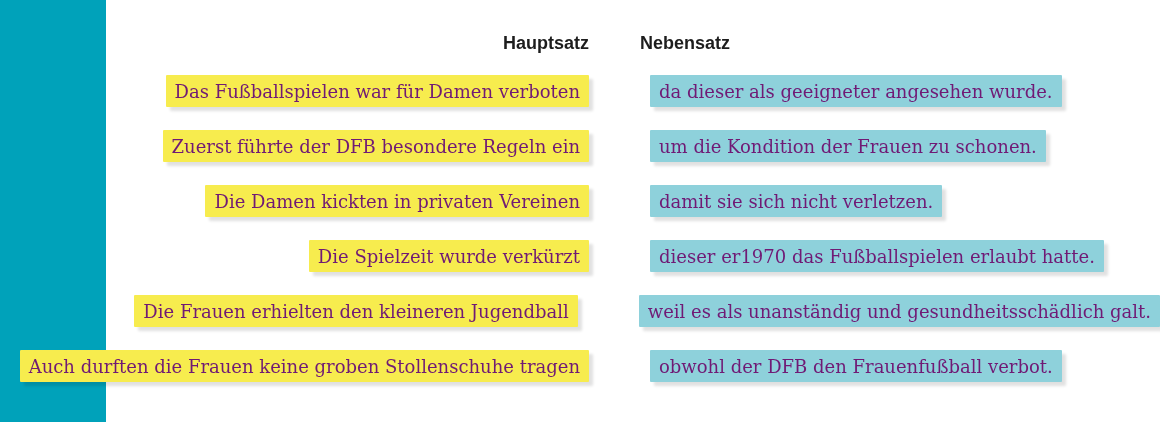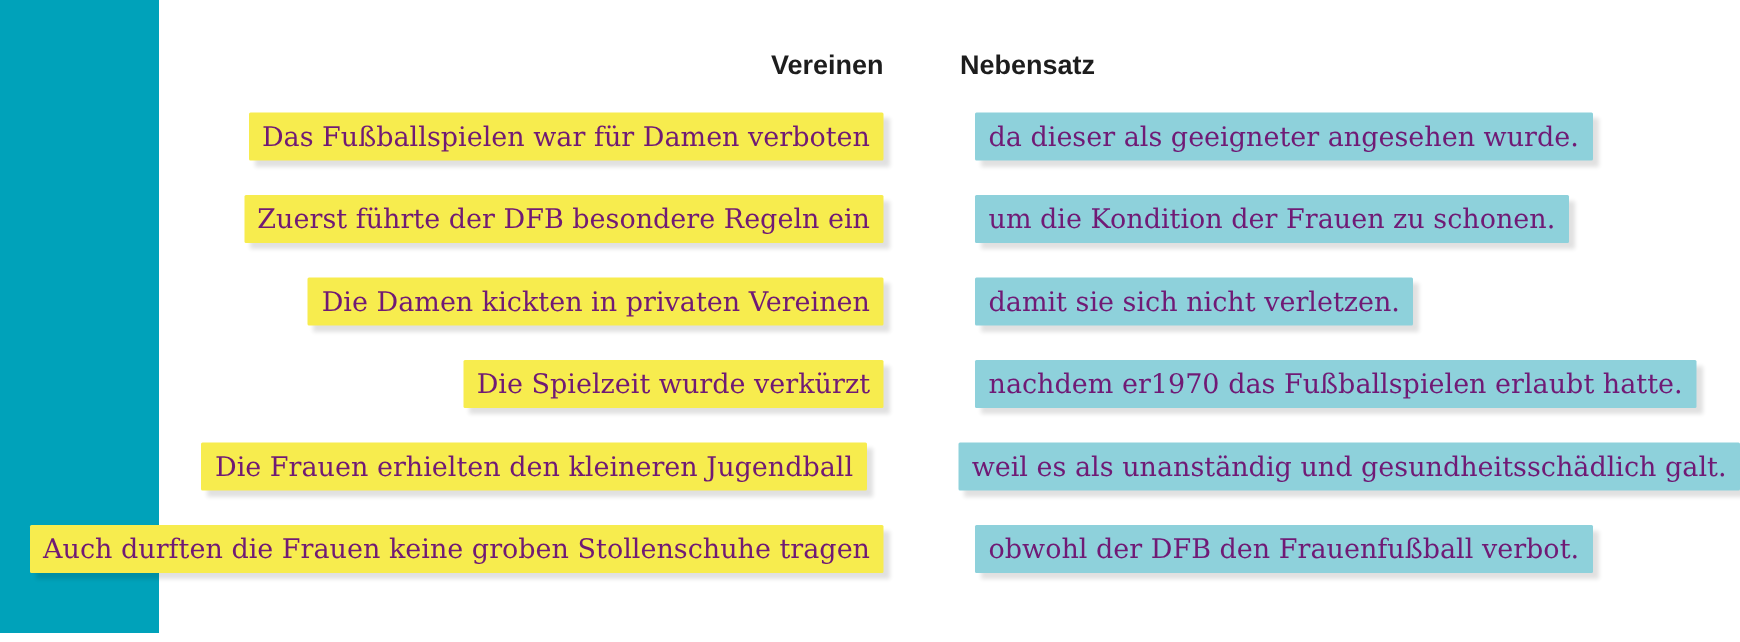--- a/index.html
+++ b/index.html
@@ -78,21 +78,21 @@
   .card.haupt { background: var(--haupt_bg, #f7ec4e); }
   .card.neben { background: var(--neben_bg, #8ed1db); }
 </style>
 </head>
 <body>
 
 <div class="page">
   <div class="sidebar"></div>
 
   <div class="headers">
-    <div class="col-haupt">Vereinen</div>
+    <div class="col-haupt">Hauptsatz</div>
     <div class="col-neben">Nebensatz</div>
   </div>
 
   <div class="rows" id="rows">
   <div class="row">
     <div class="haupt-cell">
       <div class="card haupt">Das Fußballspielen war für Damen verboten</div>
     </div>
     <div class="neben-cell">
       <div class="card neben">da dieser als geeigneter angesehen wurde.</div>
@@ -115,21 +115,21 @@
     <div class="neben-cell">
       <div class="card neben">damit sie sich nicht verletzen.</div>
     </div>
   </div>
 
   <div class="row">
     <div class="haupt-cell">
       <div class="card haupt">Die Spielzeit wurde verkürzt</div>
     </div>
     <div class="neben-cell">
-      <div class="card neben">nachdem er1970 das Fußballspielen erlaubt hatte.</div>
+      <div class="card neben">dieser er1970 das Fußballspielen erlaubt hatte.</div>
     </div>
   </div>
 
   <div class="row">
     <div class="haupt-cell">
       <div class="card haupt">Die Frauen erhielten den kleineren Jugendball</div>
     </div>
     <div class="neben-cell">
       <div class="card neben">weil es als unanständig und gesundheitsschädlich galt.</div>
     </div>

